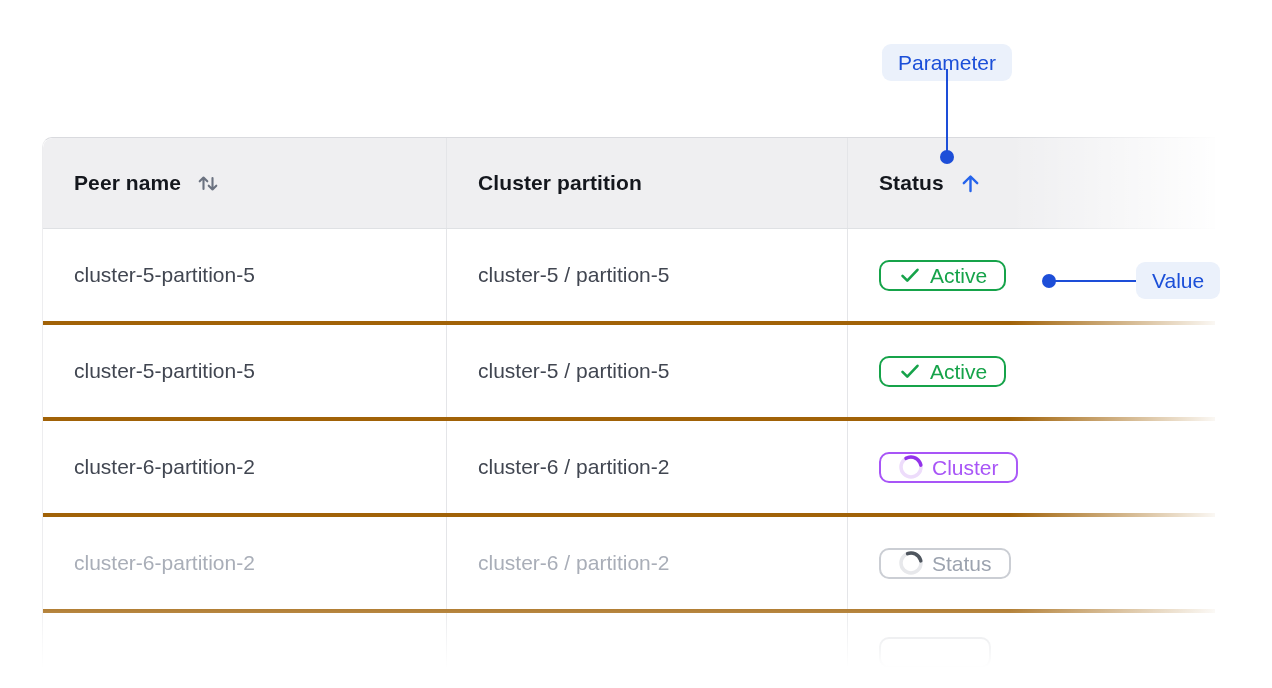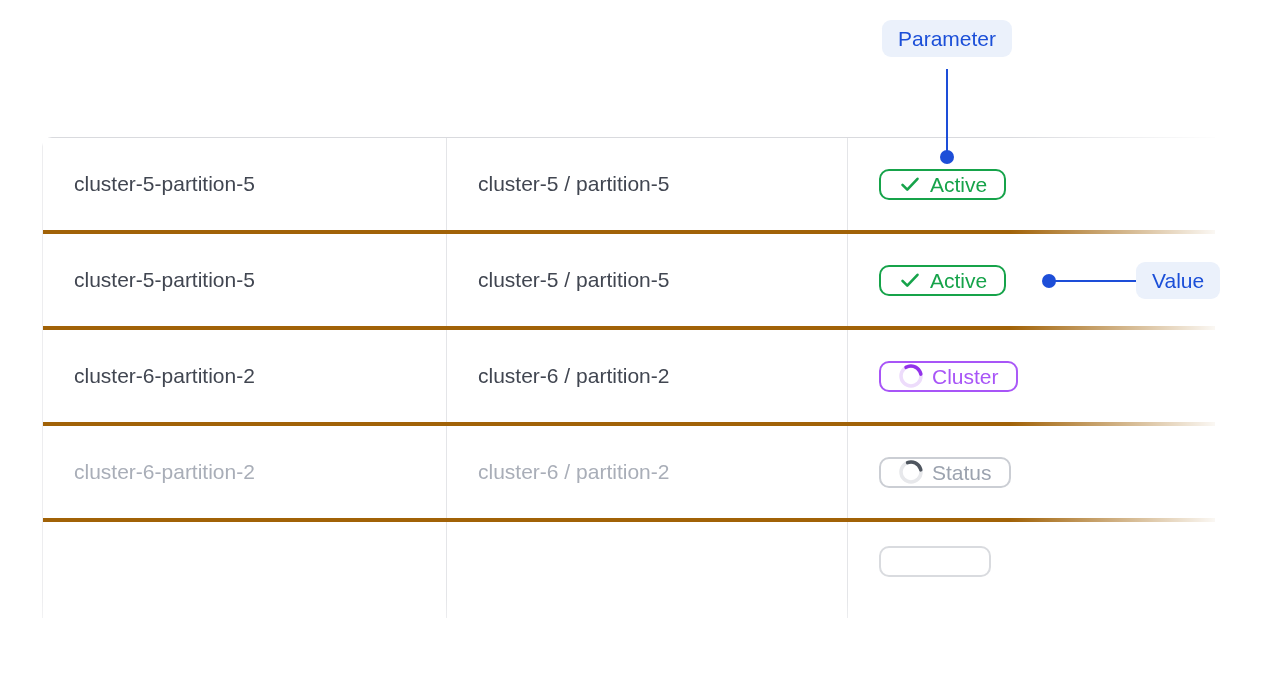--- a/index.html
+++ b/index.html
@@ -69,20 +69,42 @@
 
   .icon { display:inline-flex; flex:none; }
 </style>
 </head>
 <body>
 
 <div class="canvas">
 
   <div class="table">
 
+    <div class="thead">
+      <div class="th col1">
+        <span>Peer name</span>
+        <span class="icon">
+          <svg width="27" height="27" viewBox="0 0 27 27" fill="none">
+            <path d="M8.5 19 V7.5 M4.7 11.3 L8.5 7.5 L12.3 11.3" stroke="#6B7280" stroke-width="2.1" stroke-linecap="round" stroke-linejoin="round"></path>
+            <path d="M17.5 8 V19.5 M13.7 15.7 L17.5 19.5 L21.3 15.7" stroke="#6B7280" stroke-width="2.1" stroke-linecap="round" stroke-linejoin="round"></path>
+          </svg>
+        </span>
+      </div>
+      <div class="th col2">
+        <span>Cluster partition</span>
+      </div>
+      <div class="th col3">
+        <span>Status</span>
+        <span class="icon">
+          <svg width="25" height="25" viewBox="0 0 25 25" fill="none">
+            <path d="M12.5 20 V6 M5.8 12.2 L12.5 5.5 L19.2 12.2" stroke="#2563EB" stroke-width="2.4" stroke-linecap="round" stroke-linejoin="round"></path>
+          </svg>
+        </span>
+      </div>
+    </div>
 
     <div class="tr">
       <div class="td col1">cluster-5-partition-5</div>
       <div class="td col2">cluster-5 / partition-5</div>
       <div class="td col3">
         <span class="badge active">
           <span class="icon">
             <svg width="24" height="24" viewBox="0 0 24 24" fill="none">
               <path d="M4.5 12.8 L9.3 17.6 L19.5 6.8" stroke="#16A34A" stroke-width="2.6" stroke-linecap="round" stroke-linejoin="round"></path>
             </svg>
@@ -145,21 +167,21 @@
       <div class="td col3">
         <span class="badge shell"></span>
       </div>
     </div>
 
   </div>
 
   <div class="fade-right"></div>
   <div class="fade-bottom"></div>
 
-  <div class="anno-label" style="left:947px; top:20px; transform:translateX(-50%);">
+  <div class="anno-label" style="left:947px; top:44px; transform:translateX(-50%);">
     <span>Parameter</span>
   </div>
   <div class="anno-line-v" style="left:946px; top:69px; height:84px;"></div>
   <div class="anno-dot" style="left:940px; top:150px;"></div>
 
   <div class="anno-dot" style="left:1042px; top:274px;"></div>
   <div class="anno-line-h" style="left:1049px; top:280px; width:88px;"></div>
   <div class="anno-label" style="left:1136px; top:262px;text-align:right;">
     <span>Value</span>
   </div>

